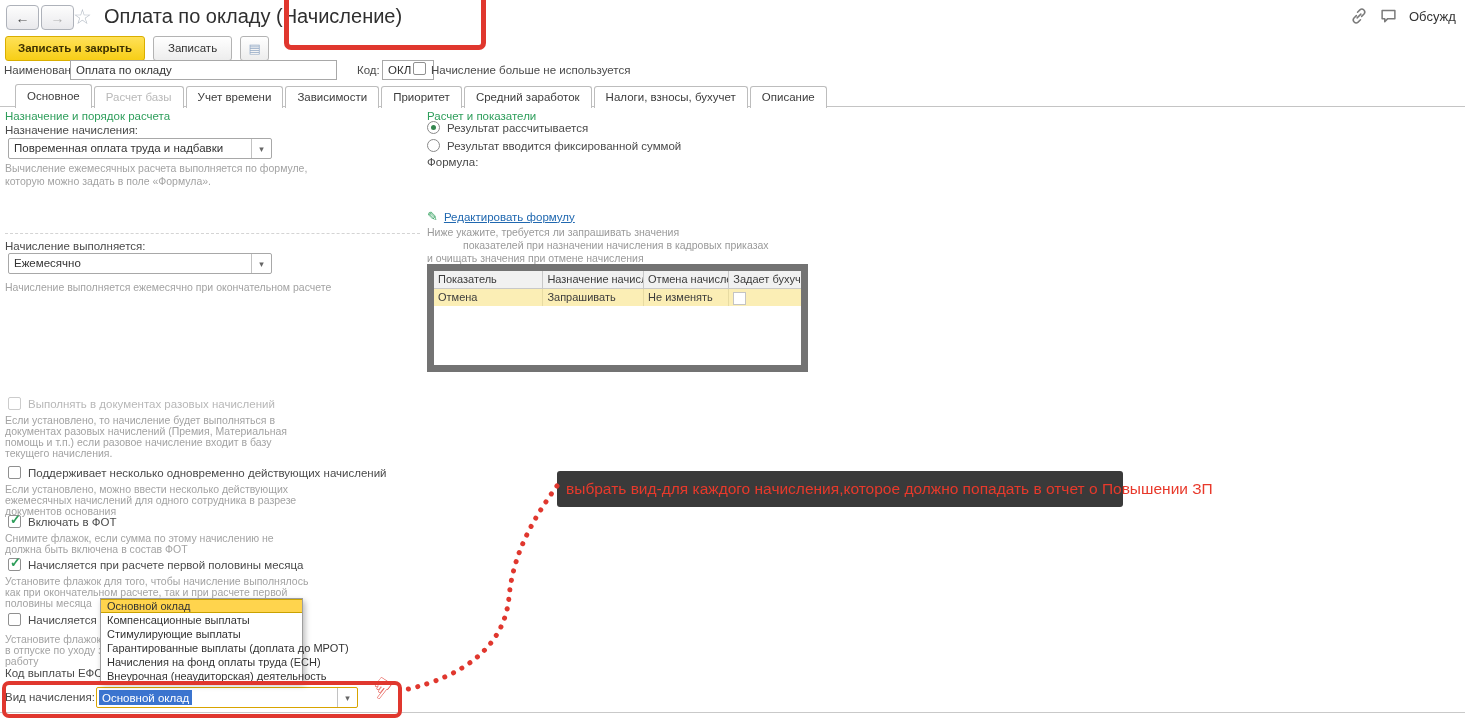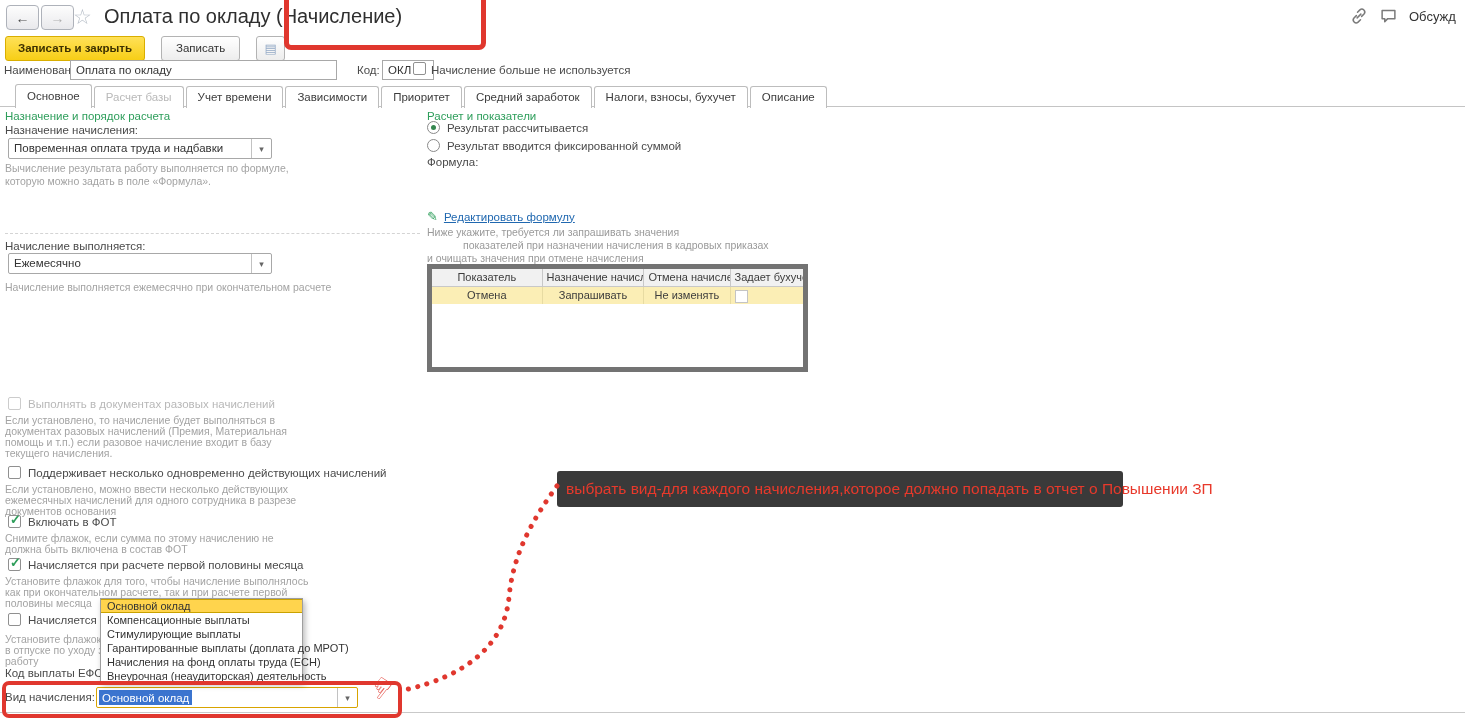--- a/index.html
+++ b/index.html
@@ -33,21 +33,21 @@
   .radio.sel::after{content:"";position:absolute;left:3px;top:3px;width:5px;height:5px;border-radius:50%;background:#35864f;}
   .tabline{position:absolute;left:0;top:106px;width:1465px;border-top:1px solid #c4c4c4;}
   .tab{display:inline-block;height:21px;line-height:21px;padding:0 11px;margin-right:2px;border:1px solid #bdbdbd;border-bottom:none;
        border-radius:3px 3px 0 0;background:#fff;font-size:11.5px;color:#3c3c3c;cursor:pointer;vertical-align:bottom;}
   .tab.active{height:23px;line-height:23px;position:relative;z-index:2;}
   .tab.disabled{color:#b9b9b9;cursor:default;}
   .dashes{border-top:1px dashed #d4d4d4;}
   .link{font-size:11.5px;color:#2068b0;text-decoration:underline;white-space:nowrap;cursor:pointer;}
   .pencil{color:#2e9e5b;font-size:13px;}
   .note{font-size:10.5px;color:#9a9a9a;white-space:nowrap;line-height:13px;}
-  .tbl{position:absolute;left:427px;top:264px;width:381px;height:108px;border:5px solid #737373;background:#fff;box-sizing:border-box;text-align:center;}
+  .tbl{position:absolute;left:427px;top:264px;width:381px;height:108px;border:7px solid #737373;background:#fff;box-sizing:border-box;}
   .tbl .hrow{display:flex;height:17px;background:#f1f1f1;border-bottom:1px solid #c8c8c8;}
   .tbl .hcell{font-size:11px;color:#3c3c3c;line-height:16px;padding:0 4px;border-right:1px solid #c8c8c8;box-sizing:border-box;white-space:nowrap;overflow:hidden;}
   .tbl .drow{display:flex;height:17px;background:#fbeeb5;}
   .tbl .dcell{font-size:11px;color:#3c3c3c;line-height:17px;padding:0 4px;border-right:1px solid #e7dba2;box-sizing:border-box;white-space:nowrap;overflow:hidden;}
   .c1{width:113px;} .c2{width:104px;} .c3{width:88px;} .c4{width:74px;border-right:none !important;}
   .tblcb{width:11px;height:11px;border:1px solid #c4c4c4;background:#fff;margin-top:3px;}
   .popup{position:absolute;left:100px;top:598px;width:203px;height:84px;background:#fff;border:1px solid #9e9e9e;
          box-shadow:2px 3px 6px rgba(0,0,0,.28);z-index:5;box-sizing:border-box;}
   .popup .item{height:14px;line-height:14px;font-size:11px;padding:0 6px;color:#333;white-space:nowrap;cursor:pointer;}
   .popup .item.selected{background:#ffd44d;border-top:1px solid #c9a200;border-bottom:1px solid #c9a200;height:12px;line-height:12px;}
@@ -78,21 +78,21 @@
   <div class="abs" style="left:1350px;top:7px;display:flex;align-items:center;gap:11px;">
     <svg width="18" height="18" viewBox="0 0 24 24">
       <path d="M9.5 14.5 L14.5 9.5 M8.5 11.5 l-3.2 3.2 a3.9 3.9 0 0 0 5.5 5.5 l3.2-3.2 M15.5 12.5 l3.2-3.2 a3.9 3.9 0 0 0 -5.5-5.5 l-3.2 3.2" stroke="#7a7a7a" stroke-width="2" fill="none" stroke-linecap="round"></path>
     </svg>
     <svg width="19" height="18" viewBox="0 0 24 24">
       <path d="M3.5 4.5 h17 v11 h-9.5 l-4 4 v-4 h-3.5 z" fill="none" stroke="#7a7a7a" stroke-width="2" stroke-linejoin="round"></path>
     </svg>
     <span style="font-size:13px;color:#333;white-space:nowrap;">Обсужд</span>
   </div>
 
-  <div class="abs" style="left:5px;top:36px;display:flex;gap:16px;">
+  <div class="abs" style="left:5px;top:36px;display:flex;gap:8px;">
     <div class="btn-primary">Записать и закрыть</div>
     <div class="btn-normal">Записать</div>
     <div class="btn-icon">
         <span>▤</span>
       </div>
   </div>
 
   <div class="abs lbl" style="left:4px;top:64px;">Наименование:</div>
   <input class="abs inp" style="left: 70px; top: 60px; width: 267px;" value="Оплата по окладу">
   <div class="abs lbl" style="left:357px;top:64px;">Код:</div>
@@ -104,21 +104,21 @@
   <div class="abs" style="left:3px;top:84px;white-space:nowrap;margin-left:12px;">
     <span class="tab active">Основное</span><span class="tab disabled">Расчет базы</span><span class="tab">Учет времени</span><span class="tab">Зависимости</span><span class="tab">Приоритет</span><span class="tab">Средний заработок</span><span class="tab">Налоги, взносы, бухучет</span><span class="tab">Описание</span>
   </div>
 
   <div class="abs sec" style="left:5px;top:110px;">Назначение и порядок расчета</div>
   <div class="abs lbl" style="left:5px;top:124px;">Назначение начисления:</div>
   <div class="abs combo" style="left:8px;top:138px;width:264px;">
     <span class="val">Повременная оплата труда и надбавки</span>
     <span class="dd">▾</span>
   </div>
-  <div class="abs hint" style="left:5px;top:163px;">Вычисление результата работу выполняется по формуле,</div>
+  <div class="abs hint" style="left:5px;top:163px;">Вычисление ежемесячных расчета выполняется по формуле,</div>
   <div class="abs hint" style="left:5px;top:176px;">которую можно задать в поле «Формула».</div>
 
   <div class="abs dashes" style="left:5px;top:233px;width:415px;"></div>
 
   <div class="abs lbl" style="left:5px;top:240px;">Начисление выполняется:</div>
   <div class="abs combo" style="left:8px;top:253px;width:264px;">
     <span class="val">Ежемесячно</span>
     <span class="dd">▾</span>
   </div>
   <div class="abs hint" style="left:5px;top:282px;">Начисление выполняется ежемесячно при окончательном расчете</div>

